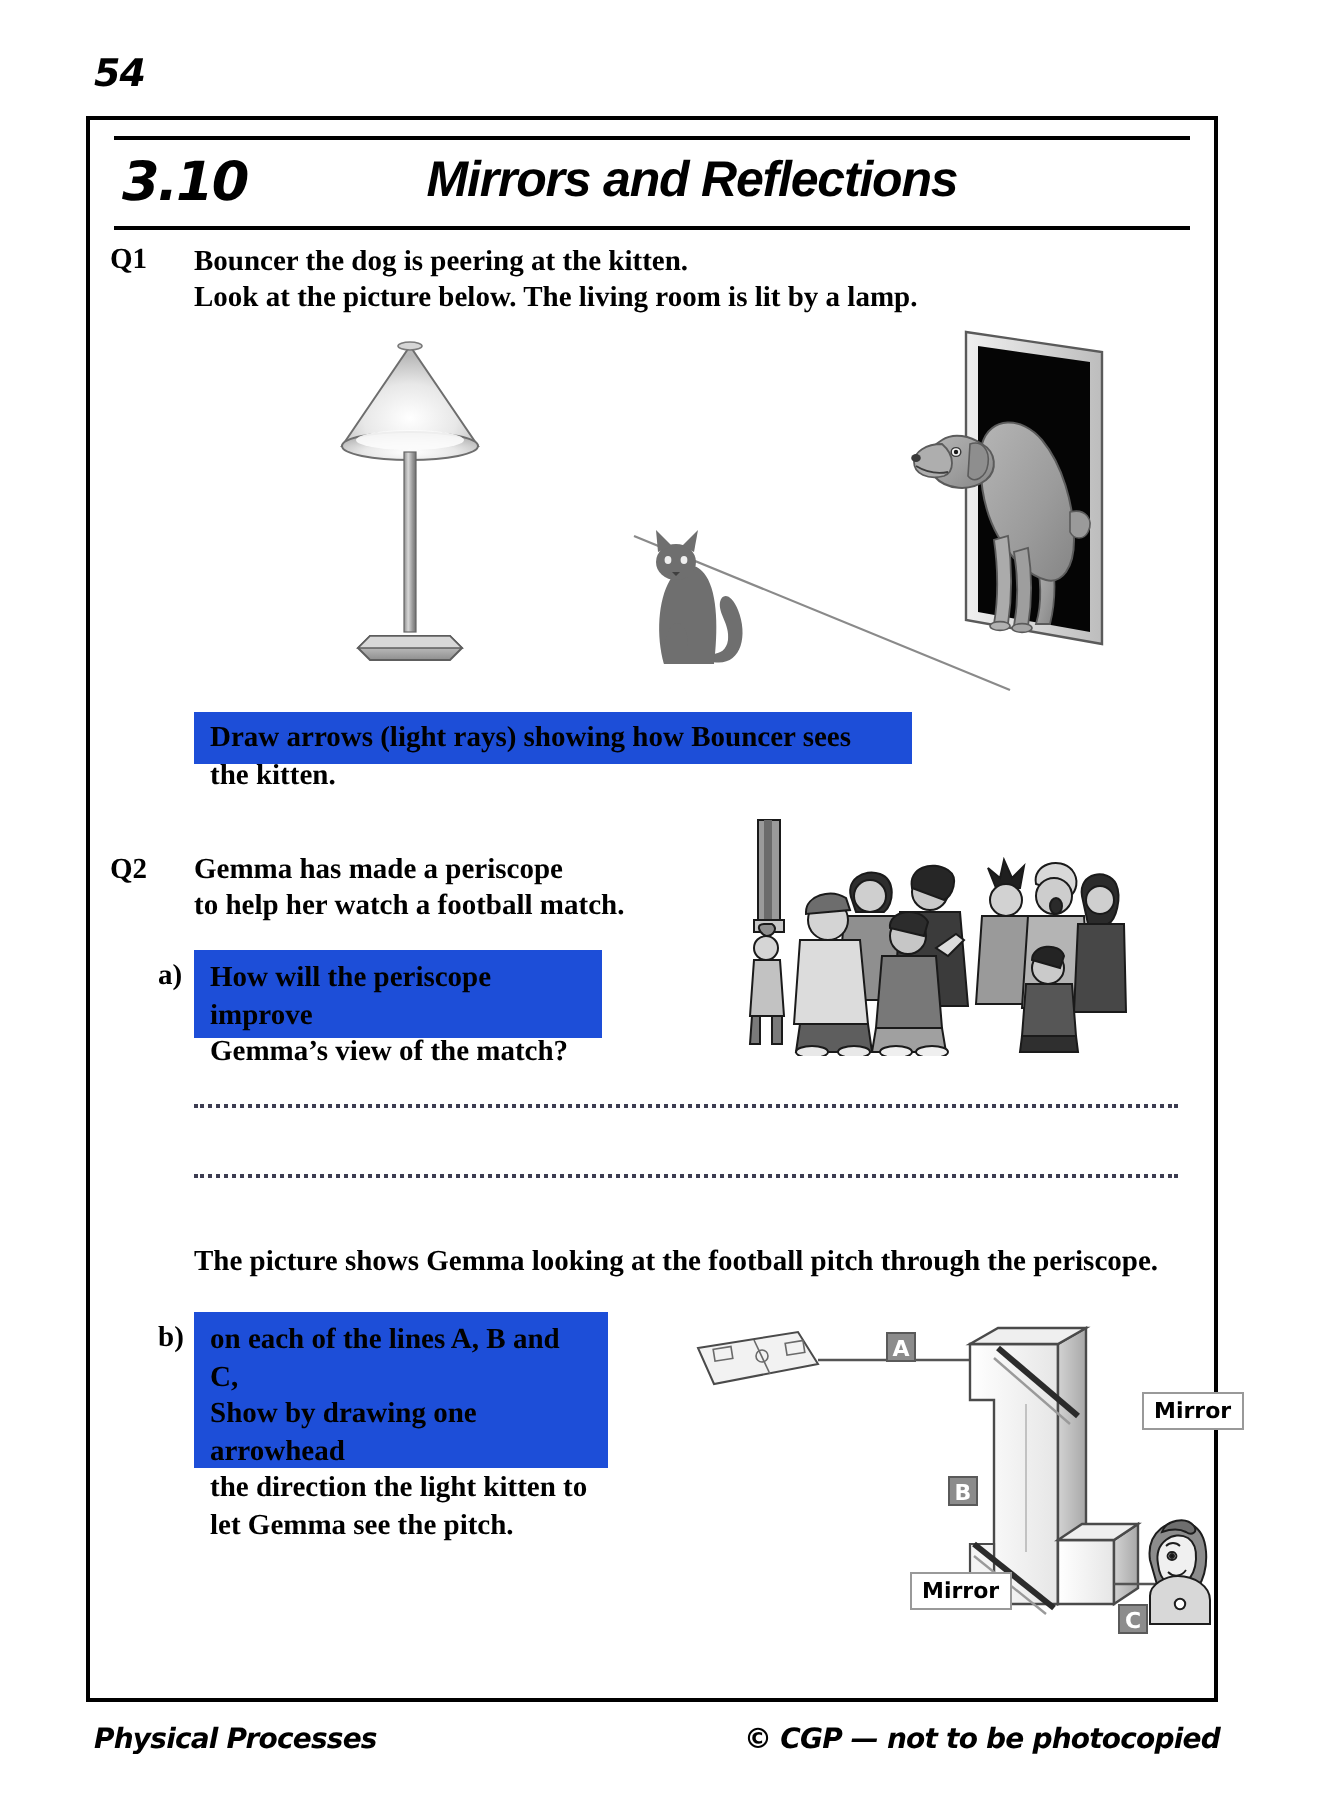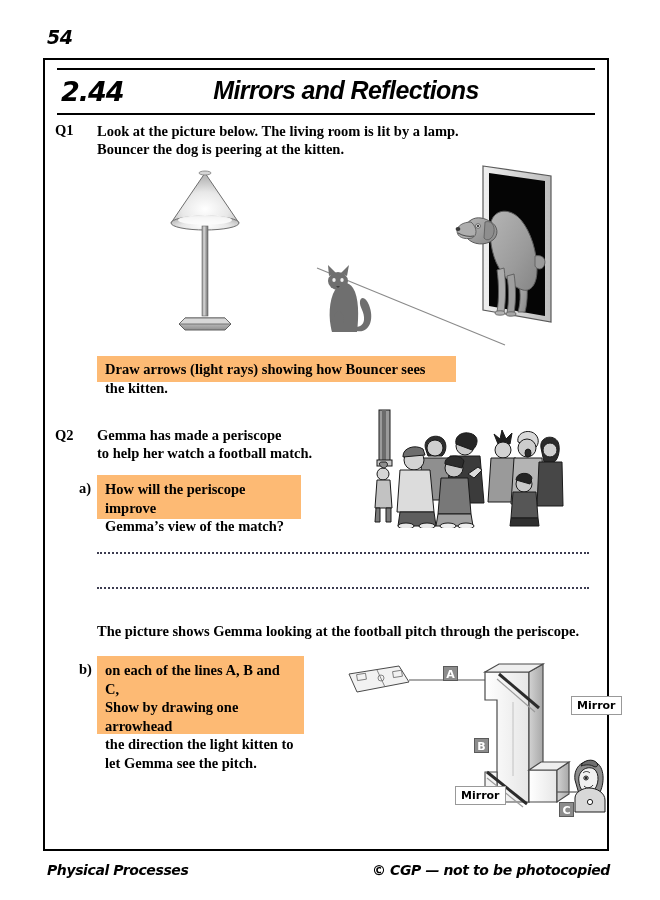--- a/index.html
+++ b/index.html
@@ -94,21 +94,21 @@
     font-family: "Liberation Serif", serif;
     font-weight: bold;
     font-size: 14.5px;
     line-height: 18px;
   }
   .qtext div { white-space: nowrap; }
 
   
   .shade-box {
     position: absolute;
-    background: #fdba74;
+    background: #1d4ed8;
     font-family: "Liberation Serif", serif;
     font-weight: bold;
     font-size: 14.5px;
     line-height: 18.5px;
     box-sizing: border-box;
   }
 
   .sublabel {
     position: absolute;
     font-family: "Liberation Serif", serif;
@@ -176,29 +176,29 @@
 </style>
 </head>
 <body>
 
 <div class="page-number">54</div>
 
 <div class="frame">
 
   <div class="header-band">
     <div class="rule rule-top"></div>
-    <div class="sec-num">2.44</div>
+    <div class="sec-num">3.10</div>
     <div class="sec-title">Mirrors and Reflections</div>
     <div class="rule rule-bottom"></div>
   </div>
 
   <div class="qlabel" style="left:10px; top:62px;">Q1</div>
   <div class="qtext" style="left:52px; top:62px;">
+    <div>Bouncer the dog is peering at the kitten.</div>
     <div>Look at the picture below.  The living room is lit by a lamp.</div>
-    <div>Bouncer the dog is peering at the kitten.</div>
   </div>
 
   <div class="art" style="left:40px; top:100px; width:510px; height:200px;">
     <svg width="510" height="200" viewBox="0 0 510 200" xmlns="http://www.w3.org/2000/svg">
       <defs>
         <radialGradient id="shadeGrad" cx="50%" cy="72%" r="62%">
           <stop offset="0%" stop-color="#ffffff"></stop>
           <stop offset="55%" stop-color="#e8e8e8"></stop>
           <stop offset="100%" stop-color="#b9b9b9"></stop>
         </radialGradient>

